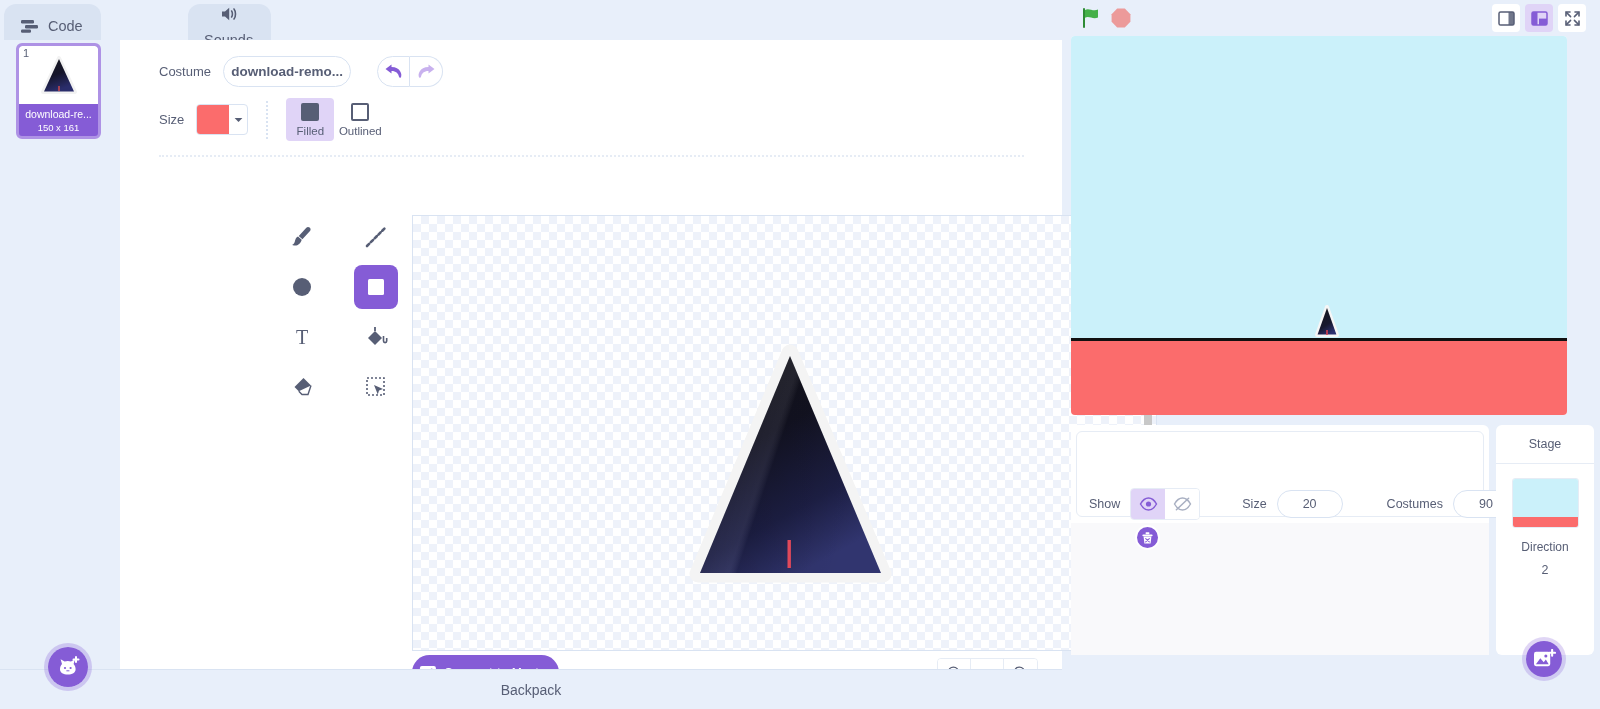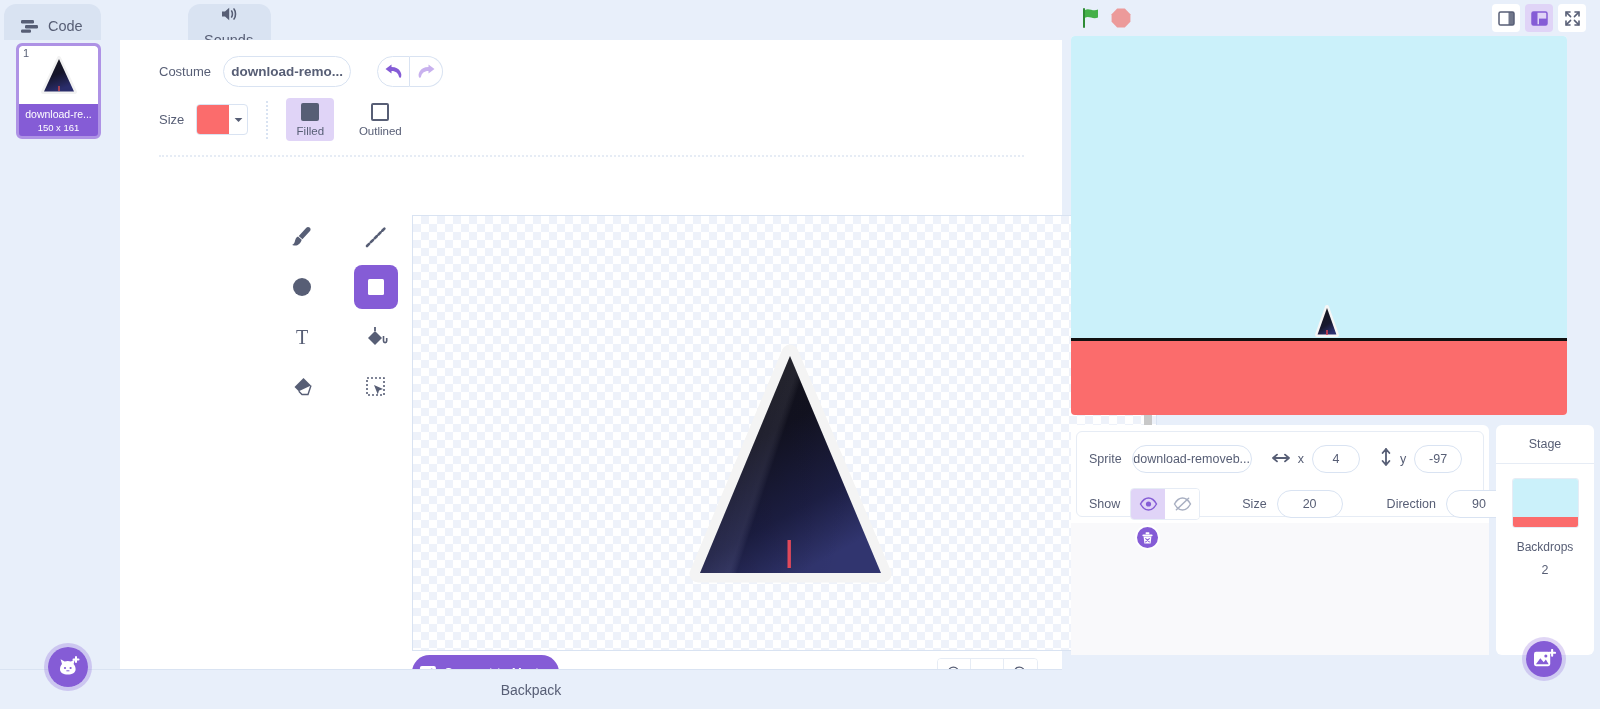--- a/index.html
+++ b/index.html
@@ -381,21 +381,21 @@
               </svg>
           </div>
         </div>
 
         <div class="divider-v"></div>
 
         <div class="mode-btn sel">
           <div class="sq-filled"></div>
           <div class="mlabel">Filled</div>
         </div>
-        <div class="mode-btn" style="margin-left:22px">
+        <div class="mode-btn" style="margin-left:2px">
           <div class="sq-outlined"></div>
           <div class="mlabel">Outlined</div>
         </div>
       </div>
 
       <div class="hr-dotted"></div>
     </div>
 
     <div class="tools">
       <div class="tool" style="left:0px;  top:0px">
@@ -551,58 +551,40 @@
         </defs>
         <path d="M13 3 L23 31 L3 31 Z" fill="none" stroke="#f6f6f6" stroke-width="4" stroke-linejoin="round"></path>
         <path d="M13 4 L22.4 30.6 L3.6 30.6 Z" fill="url(#triGrad3)"></path>
         <rect x="12.2" y="26" width="1.6" height="5" fill="#d8404f"></rect>
       </svg>
     </div>
   </div>
 
   <div class="sprite-pane">
     <div class="sp-info">
-      <div class="sp-rowA">
-        <span class="sp-lbl">Sprite</span>
-        <div class="pill wide" style="margin-left:10px">download-removeb...</div>
-        <span style="margin-left:20px">
-          <svg width="18" height="12" viewBox="0 0 18 12">
-            <path d="M1 6 h16 M1 6 L5 2.6 M1 6 L5 9.4 M17 6 L13 2.6 M17 6 L13 9.4" stroke="#575e75" stroke-width="1.8" fill="none" stroke-linecap="round" stroke-linejoin="round"></path>
-          </svg>
-        </span>
-        <span class="sp-lbl" style="margin-left:8px">x</span>
-        <div class="pill num" style="margin-left:8px">4</div>
-        <span style="margin-left:20px">
-          <svg width="12" height="18" viewBox="0 0 12 18">
-            <path d="M6 1 v16 M6 1 L2.6 5 M6 1 L9.4 5 M6 17 L2.6 13 M6 17 L9.4 13" stroke="#575e75" stroke-width="1.8" fill="none" stroke-linecap="round" stroke-linejoin="round"></path>
-          </svg>
-        </span>
-        <span class="sp-lbl" style="margin-left:8px">y</span>
-        <div class="pill num" style="margin-left:8px">-97</div>
-      </div>
 
       <div class="sp-rowB">
         <span class="sp-lbl">Show</span>
         <div class="showgrp">
           <div class="showbtn sel">
             <svg width="19" height="16" viewBox="0 0 19 16">
               <path d="M1.5 8 C4 3.5 7 2 9.5 2 C12 2 15 3.5 17.5 8 C15 12.5 12 14 9.5 14 C7 14 4 12.5 1.5 8 Z" fill="none" stroke="#855cd6" stroke-width="1.5"></path>
               <circle cx="9.5" cy="8" r="2.6" fill="#855cd6"></circle>
             </svg>
           </div>
           <div class="showbtn">
             <svg width="19" height="16" viewBox="0 0 19 16">
               <path d="M1.5 8 C4 3.5 7 2 9.5 2 C12 2 15 3.5 17.5 8 C15 12.5 12 14 9.5 14 C7 14 4 12.5 1.5 8 Z" fill="none" stroke="#a9b0c2" stroke-width="1.5"></path>
               <path d="M3.4 13.8 L15.6 2.2" stroke="#a9b0c2" stroke-width="1.5" stroke-linecap="round"></path>
             </svg>
           </div>
         </div>
         <span class="sp-lbl" style="margin-left:42px">Size</span>
         <div class="pill num" style="width:66px;margin-left:10px">20</div>
-        <span class="sp-lbl" style="margin-left:44px">Direction</span>
+        <span class="sp-lbl" style="margin-left:44px">Costumes</span>
         <div class="pill num" style="width:66px;margin-left:10px">90</div>
       </div>
     </div>
 
     <div class="sprite-list">
       <div class="del-badge">
         <svg width="13" height="14" viewBox="0 0 13 14">
           <rect x="1.4" y="3.4" width="10.2" height="1.8" rx="0.8" fill="#fff"></rect>
           <rect x="4.6" y="1.2" width="3.8" height="2" rx="0.6" fill="#fff"></rect>
           <path d="M2.6 5.6 h7.8 l-0.8 7 h-6.2 Z" fill="#fff"></path>
@@ -613,21 +595,21 @@
     </div>
   </div>
 
   <div class="stage-pane">
     <div class="stage-pane-title">Stage</div>
     <div class="sp-sep"></div>
     <div class="backdrop-thumb">
       <div class="bd-sky"></div>
       <div class="bd-ground"></div>
     </div>
-    <div class="bd-label">Backdrops</div>
+    <div class="bd-label">Direction</div>
     <div class="bd-count">2</div>
     <div class="add-backdrop-btn">
       <svg width="23" height="21" viewBox="0 0 24 22">
         <rect x="1" y="3" width="17" height="15" rx="2.2" fill="#fff"></rect>
         <path d="M3 16 L7.6 9.6 L11.2 13.8 L13.4 11 L16.4 16 Z" fill="#855cd6"></path>
         <circle cx="13.4" cy="7.4" r="1.6" fill="#855cd6"></circle>
         <path d="M20 1 v6 M17 4 h6" stroke="#fff" stroke-width="2.2" stroke-linecap="round"></path>
       </svg>
     </div>
   </div>

